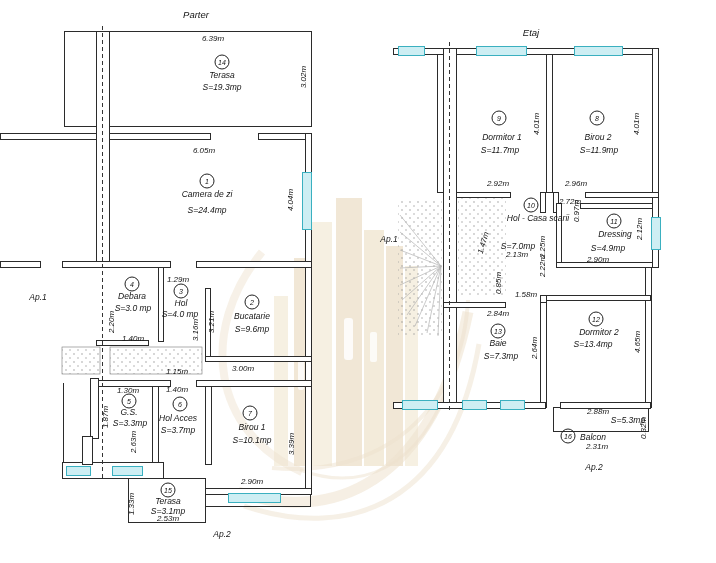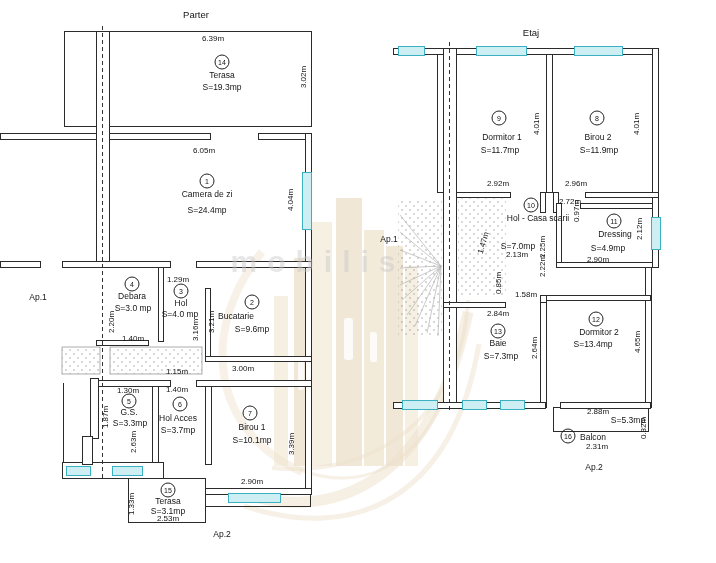--- a/index.html
+++ b/index.html
@@ -13,21 +13,21 @@
   #canvas{
     position:relative;width:716px;height:563px;background:#ffffff;
     font-family:"Liberation Sans", sans-serif;overflow:hidden;
   }
   #plan-svg{position:absolute;left:0;top:0;}
   .wall{fill:#ffffff;stroke:var(--wall);stroke-width:1;shape-rendering:crispEdges;}
   .thin{fill:none;stroke:var(--wall);stroke-width:1;shape-rendering:crispEdges;}
   .win{fill:var(--win-fill);stroke:var(--win-stroke);stroke-width:1;shape-rendering:crispEdges;}
   .dash{stroke:var(--dash);stroke-width:1;stroke-dasharray:4 3;fill:none;shape-rendering:crispEdges;}
   .fan{stroke:#b3b3b3;stroke-width:0.7;fill:none;}
-  .labels{position:absolute;left:0;top:0;width:716px;height:563px;}
+  .labels{position:absolute;left:0;top:0;width:716px;height:563px;font-style:italic;}
   .lbl{
     position:absolute;transform:translate(-50%,-50%);
     font-size:8.5px;line-height:1.05;color:#141414;white-space:nowrap;
   }
   .dim{font-size:8px;}
   .v{transform:translate(-50%,-50%) rotate(-90deg);}
   .diag{transform:translate(-50%,-50%) rotate(-73deg);}
   .title{font-size:9.5px;}
   .circ{
     position:absolute;transform:translate(-50%,-50%);
@@ -149,21 +149,20 @@
       <rect class="win" x="462" y="400" width="24" height="9"></rect>
       <rect class="win" x="500" y="400" width="24" height="9"></rect>
     </g>
 
     <g>
       <line class="dash" x1="102.5" y1="26" x2="102.5" y2="481"></line>
       <line class="dash" x1="449.5" y1="42" x2="449.5" y2="412"></line>
     </g>
   </svg>
 
-  <div class="wm-text" style="left:318px;top:262px">mobilis</div>
 
   <div class="labels">
 
     <div class="lbl title" style="left:196px;top:15px">Parter</div>
     <div class="lbl title" style="left:531px;top:33px">Etaj</div>
     <div class="lbl" style="left:38px;top:297px">Ap.1</div>
     <div class="lbl" style="left:222px;top:534px">Ap.2</div>
     <div class="lbl" style="left:389px;top:239px">Ap.1</div>
     <div class="lbl" style="left:594px;top:467px">Ap.2</div>
 
@@ -177,21 +176,21 @@
 
     <div class="circ" style="left:132px;top:284px">4</div>
     <div class="lbl" style="left:132px;top:296px">Debara</div>
     <div class="lbl" style="left:133px;top:308px">S=3.0 mp</div>
 
     <div class="circ" style="left:181px;top:291px">3</div>
     <div class="lbl" style="left:181px;top:303px">Hol</div>
     <div class="lbl" style="left:180px;top:314px">S=4.0 mp</div>
 
     <div class="circ" style="left:252px;top:302px">2</div>
-    <div class="lbl" style="left:236px;top:316px">Bucatarie</div>
+    <div class="lbl" style="left:252px;top:316px">Bucatarie</div>
     <div class="lbl" style="left:252px;top:329px">S=9.6mp</div>
 
     <div class="circ" style="left:129px;top:401px">5</div>
     <div class="lbl" style="left:129px;top:412px">G.S.</div>
     <div class="lbl" style="left:130px;top:423px">S=3.3mp</div>
 
     <div class="circ" style="left:180px;top:404px">6</div>
     <div class="lbl" style="left:178px;top:418px">Hol Acces</div>
     <div class="lbl" style="left:178px;top:430px">S=3.7mp</div>
 

